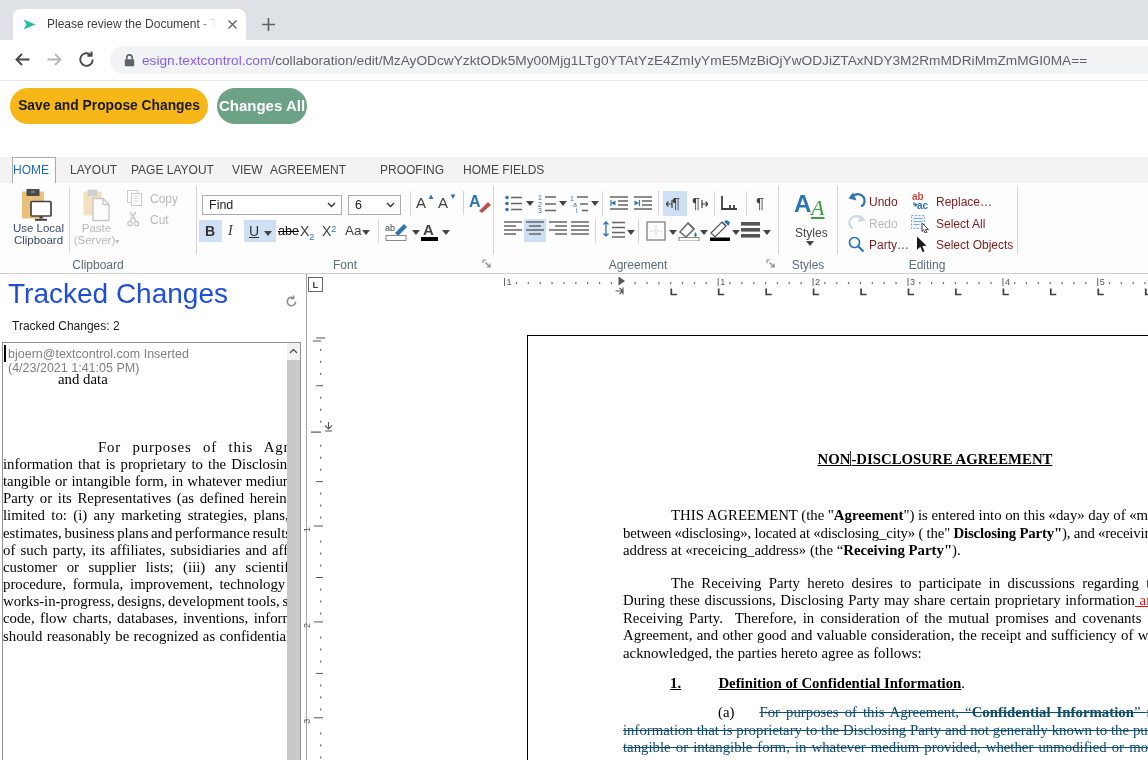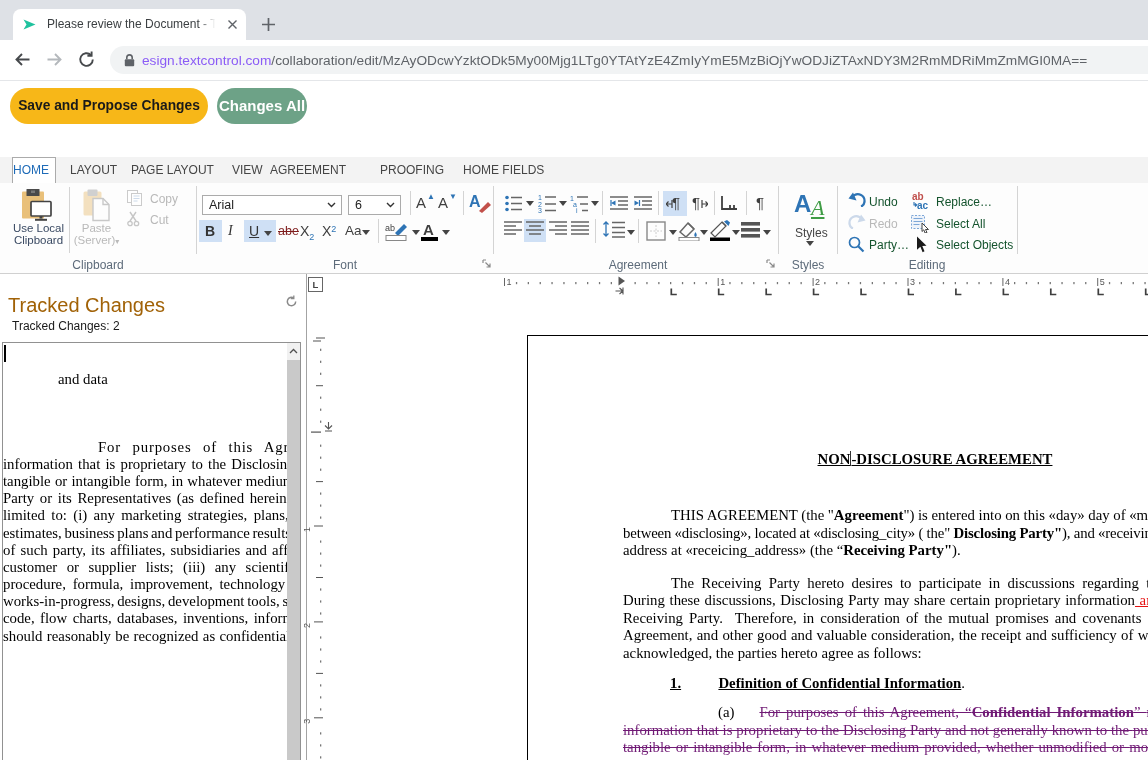--- a/index.html
+++ b/index.html
@@ -20,34 +20,34 @@
 #rtabs span{position:absolute;top:6px}
 #rtabs .active{position:absolute;left:12px;top:0;width:44px;height:26px;background:#fff;border:1px solid #ababab;border-bottom:none;color:#1e6bb8;padding-top:5px;font-size:12px}
 
 #rbody{position:absolute;left:0;top:183px;width:1148px;height:91px;background:#fdfdfd;border-bottom:1px solid #d0d0d0;color:#444;font-size:12px}
 .gsep{position:absolute;top:3px;height:68px;width:1px;background:#d4d4d4}
 .glabel{position:absolute;top:75px;height:14px;font-size:12px;color:#5d6b7a;text-align:center}
 .isep{position:absolute;width:1px;background:#d4d4d4}
 .hl{position:absolute;background:#cfe0f5}
 .combo{position:absolute;border:1px solid #ababab;background:#fff;color:#222;font-size:12.5px;height:20px}
 .ric{position:absolute}
-.rlab{position:absolute;font-size:12px;color:#14532d;white-space:nowrap}
+.rlab{position:absolute;font-size:12px;color:#7f1d1d;white-space:nowrap}
 .grlab{position:absolute;font-size:12px;color:#b9b9b9;white-space:nowrap}
 
 #content{position:absolute;left:0;top:274px;width:1148px;height:486px;background:#fff}
-#tcHead{position:absolute;left:8px;top:20px;font-size:20px;color:#a16207}
+#tcHead{position:absolute;left:8px;top:4px;font-size:28px;color:#1d4ed8}
 #tcCount{position:absolute;left:12px;top:45px;font-size:12px;color:#1a1a1a}
 #tcBox{position:absolute;left:2px;top:68px;width:299px;height:418px;border:1px solid #919191;border-bottom:none;background:#fff;overflow:hidden}
 #tcScroll{position:absolute;right:0;top:0;width:13px;height:418px;background:#f1f1f1}
 #tcScroll .thumb{position:absolute;left:0;top:17px;width:13px;height:401px;background:#c9c9c9}
 .meta{font-size:12.5px;color:#7f7f7f;line-height:14px;white-space:nowrap}
 .pl{position:absolute;left:0px;width:624px;font-family:"Liberation Serif",serif;font-size:14.8px;white-space:pre;color:#000}
 #page{position:absolute;left:527px;top:61px;width:830px;height:425px;background:#fff;border-left:1px solid #000;border-top:1px solid #000}
 .dl{position:absolute;left:623px;width:624px;font-family:"Liberation Serif",serif;font-size:14.8px;white-space:pre;color:#000}
-.red{color:#701a75}
+.red{color:#0c4a6e}
 .red s{text-decoration-thickness:1px}
 .ins{color:#e61010;text-decoration:underline}
 .caret{display:inline-block;width:1px;height:15px;background:#333;vertical-align:-2px}
 #hruler{position:absolute;left:0px;top:275px}
 #vruler{position:absolute;left:302px;top:298px}
 #tabsel{position:absolute;left:308px;top:3px;width:15px;height:15px;border:1px solid #666;background:#fff;font-size:9.5px;color:#444;text-align:center;line-height:13px;font-weight:bold}
 </style></head>
 <body>
 
 <div id="tabbar">
@@ -124,21 +124,21 @@
   </svg>
   <div class="grlab" style="left:150px;top:9px">Copy</div>
   <svg class="ric" style="left:127px;top:28px" width="16" height="16" viewBox="0 0 16 16" opacity="0.55">
     <path d="M3 1 L9 10 M9 1 L3 10" stroke="#9a9a9a" stroke-width="1.4"></path>
     <circle cx="3" cy="12.5" r="2.2" fill="none" stroke="#9a9a9a" stroke-width="1.3"></circle>
     <circle cx="9.5" cy="12.5" r="2.2" fill="none" stroke="#9a9a9a" stroke-width="1.3"></circle>
   </svg>
   <div class="grlab" style="left:150px;top:30px">Cut</div>
 
   <div class="combo" style="left:202px;top:12px;width:140px">
-    <span style="position:absolute;left:6px;top:2px;color:#222">Arial</span>
+    <span style="position:absolute;left:6px;top:2px;color:#222">Find</span>
     <svg style="position:absolute;right:5px;top:6px" width="9" height="6" viewBox="0 0 9 6">
         <path d="M1 1 L4.5 4.5 L8 1" stroke="#333" stroke-width="1.4" fill="none"></path>
       </svg>
   </div>
   <div class="combo" style="left:348px;top:12px;width:53px">
     <span style="position:absolute;left:6px;top:2px;color:#222">6</span>
     <svg style="position:absolute;right:5px;top:6px" width="9" height="6" viewBox="0 0 9 6">
         <path d="M1 1 L4.5 4.5 L8 1" stroke="#333" stroke-width="1.4" fill="none"></path>
       </svg>
   </div>
@@ -151,21 +151,21 @@
       <path d="M1 11 L10 2 L13 5 L4 13 Z" fill="#c2504a"></path>
     </svg>
   <div class="hl" style="left:199px;top:37px;width:23px;height:22px"></div>
   <div class="rlab" style="left:205px;top:40px;font-size:14px;font-weight:bold;color:#333">B</div>
   <div class="rlab" style="left:228px;top:40px;font-size:14px;font-style:italic;font-family:'Liberation Serif',serif;color:#333">I</div>
   <div class="hl" style="left:244px;top:37px;width:32px;height:22px"></div>
   <div class="rlab" style="left:249px;top:40px;font-size:14px;text-decoration:underline;color:#333">U</div>
   <svg class="ric" style="left:264px;top:48px" width="8" height="5" viewBox="0 0 8 5">
       <path d="M0 0 L8 0 L4 5 Z" fill="#444"></path>
     </svg>
-  <div class="rlab" style="left:278px;top:41px;font-size:12.5px;text-decoration:line-through;color:#7f1d1d">abe</div>
+  <div class="rlab" style="left:278px;top:41px;font-size:12.5px;text-decoration:line-through;color:#000000">abe</div>
   <div class="rlab" style="left:300px;top:40px;font-size:14px;color:#3f3f3f">X<span style="font-size:9px;color:#2e74b5;vertical-align:-4px">2</span></div>
   <div class="rlab" style="left:322px;top:40px;font-size:14px;color:#3f3f3f">X<span style="font-size:9px;color:#2e74b5;vertical-align:4px">2</span></div>
   <div class="rlab" style="left:345px;top:40px;font-size:13.5px;color:#3f3f3f">Aa</div>
   <svg class="ric" style="left:362px;top:47px" width="8" height="5" viewBox="0 0 8 5">
       <path d="M0 0 L8 0 L4 5 Z" fill="#444"></path>
     </svg>
   <div class="isep" style="left:378px;top:36px;height:24px"></div>
   <svg class="ric" style="left:385px;top:38px" width="24" height="20" viewBox="0 0 24 20">
     <text x="0" y="10" font-size="9" fill="#444" font-family="Liberation Sans">ab</text>
     <path d="M10 12 L19 3 L22 6 L13 15 Z" fill="#2e74b5"></path>
@@ -349,20 +349,21 @@
 
 <div id="content">
   <div id="tcHead">Tracked Changes</div>
   <svg style="position:absolute;left:285px;top:21px" width="13" height="13" viewBox="0 0 14 14">
       <path d="M11.5 7 A4.5 4.5 0 1 1 9.4 3.2" stroke="#8a8a8a" stroke-width="1.6" fill="none"></path>
       <path d="M9.5 0.5 L9.5 4 L6.2 4" fill="none" stroke="#8a8a8a" stroke-width="1.4"></path>
     </svg>
   <div id="tcCount">Tracked Changes: 2</div>
   <div id="tcBox">
     <div style="position:absolute;left:1px;top:2px;width:2px;height:17px;background:#000"></div>
+    <div class="meta" style="position:absolute;left:5px;top:4px">bjoern@textcontrol.com Inserted<br>(4/23/2021 1:41:05 PM)</div>
     <div class="pl" style="top:28.3px;padding-left:55px">and data</div>
     <div class="pl" style="top:95.5px;padding-left:95px;word-spacing:7.05px;letter-spacing:0.8px">For purposes of this Agreement, “Confidential</div>
 <div class="pl" style="top:112.7px;padding-left:0px;word-spacing:1.49px">information that is proprietary to the Disclosing Party and</div>
 <div class="pl" style="top:129.9px;padding-left:0px;word-spacing:0.54px">tangible or intangible form, in whatever medium provided,</div>
 <div class="pl" style="top:147.1px;padding-left:0px;word-spacing:1.94px">Party or its Representatives (as defined herein), whenever</div>
 <div class="pl" style="top:164.3px;padding-left:0px;word-spacing:2.67px">limited to: (i) any marketing strategies, plans, financial</div>
 <div class="pl" style="top:181.5px;padding-left:0px;word-spacing:-1.07px">estimates, business plans and performance results relating</div>
 <div class="pl" style="top:198.7px;padding-left:0px;word-spacing:1.45px">of such party, its affiliates, subsidiaries and affiliated companies;</div>
 <div class="pl" style="top:215.9px;padding-left:0px;word-spacing:5.78px">customer or supplier lists; (iii) any scientific or</div>
 <div class="pl" style="top:233.2px;padding-left:0px;word-spacing:3.14px">procedure, formula, improvement, technology or method;</div>

